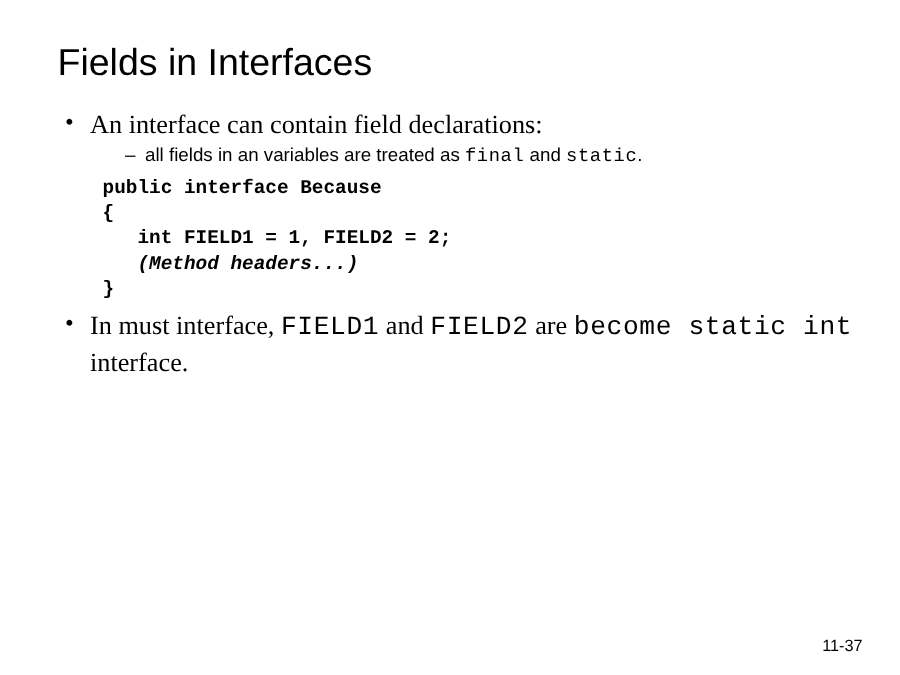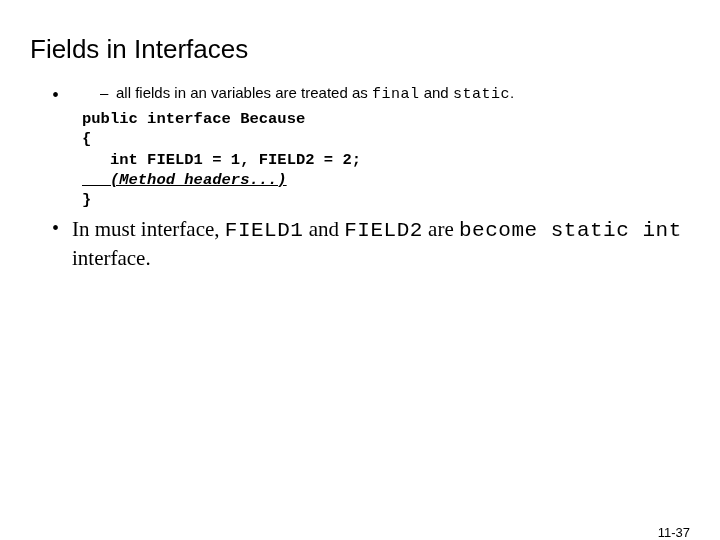--- a/index.html
+++ b/index.html
@@ -13,23 +13,23 @@
     overflow: hidden;
   }
   .slide {
     position: relative;
     width: 720px;
     height: 540px;
     box-sizing: border-box;
     padding: 30px 30px 0 30px;
   }
   .title {
-    font-size: 26px;
+    font-size: 30px;
     font-weight: normal;
-    margin: 4px 0 18px 0;
+    margin: 4px 0 18px 16px;
     letter-spacing: 0px;
   }
   ul.lvl1 {
     margin: 0 0 0 10px;
     padding: 0 0 0 20px;
     list-style: none;
   }
   ul.lvl1 > li {
     font-family: "Times New Roman", Times, serif;
     font-size: 21px;
@@ -70,40 +70,40 @@
   .codeblock {
     font-family: "Courier New", Courier, monospace;
     font-weight: bold;
     font-size: 15.5px;
     line-height: 1.3;
     margin: 4px 0 6px 52px;
     white-space: pre;
   }
   .italic {
     font-style: italic;
-    text-decoration: underline;
   }
   .pagenum {
     position: absolute;
     right: 30px;
-    bottom: 0;
+    bottom: 16px;
     font-family: Arial, Helvetica, sans-serif;
     font-size: 13px;
   }
 </style>
 </head>
 <body>
 
 <div class="slide">
 
   <div class="title">Fields in Interfaces</div>
 
   <ul class="lvl1">
 
     <li>
+      <span>An interface can contain field declarations:</span>
       <ul class="lvl2">
         <li>
           <span>all fields in an variables are treated as </span><span class="mono">final</span><span> and </span><span class="mono">static</span><span>.</span>
         </li>
       </ul>
     </li>
 
 
   </ul>
 

